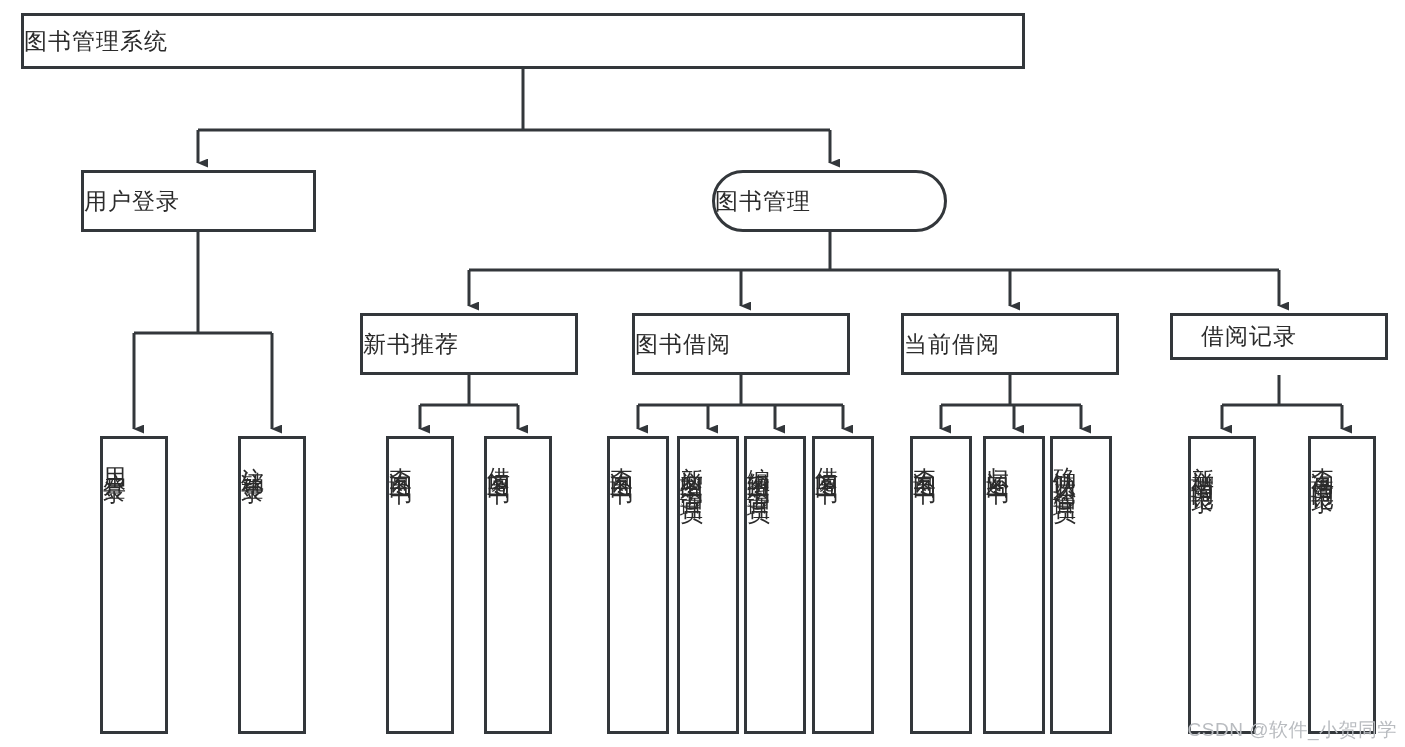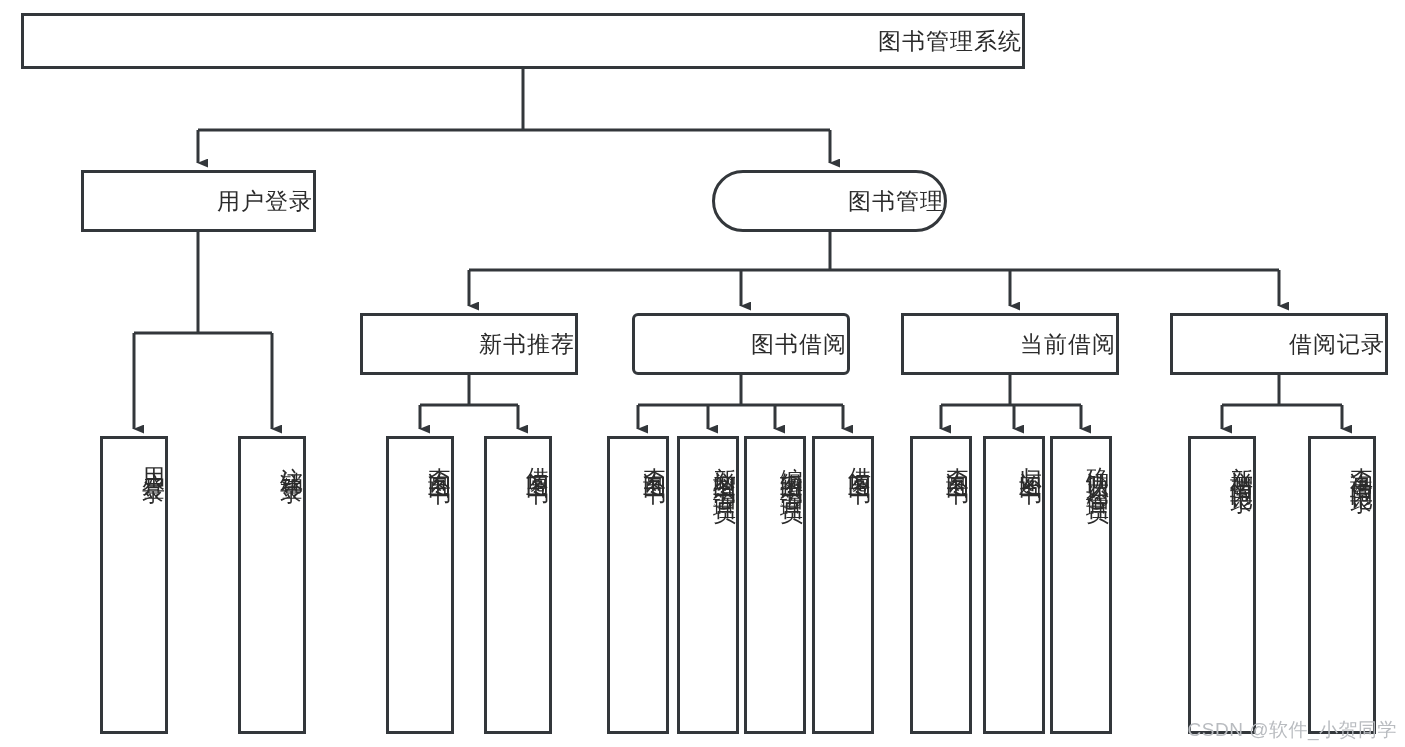--- a/index.html
+++ b/index.html
@@ -24,21 +24,21 @@
     width: 1405px;
     height: 747px;
   }
   .node-box {
     position: absolute;
     box-sizing: border-box;
     border: 3px solid #33373b;
     background: #ffffff;
     display: flex;
     align-items: center;
-    justify-content: flex-end;
+    justify-content: flex-start;
     z-index: 3;
   }
   .node-label {
     color: #2b2b2b;
     font-size: 23px;
     line-height: 1.15;
     letter-spacing: 1px;
     white-space: nowrap;
     text-align: center;
   }
@@ -131,29 +131,29 @@
   </div>
 
   <div class="node-box" style="left:712px; top:170px; width:235px; height:62px;border-radius:31px;">
     <span class="node-label">图书管理</span>
   </div>
 
   <div class="node-box" style="left:360px; top:313px; width:218px; height:62px;">
     <span class="node-label">新书推荐</span>
   </div>
 
-  <div class="node-box" style="left:632px; top:313px; width:218px; height:62px;border-radius:6px;">
+  <div class="node-box" style="left:632px; top:313px; width:218px; height:62px;">
     <span class="node-label">图书借阅</span>
   </div>
 
   <div class="node-box" style="left:901px; top:313px; width:218px; height:62px;">
     <span class="node-label">当前借阅</span>
   </div>
 
-  <div class="node-box" style="left:1170px; top:313px; width:218px; height:62px;">
+  <div class="node-box" style="left:1170px; top:313px; width:218px; height:47px;padding-left:28px;">
     <span class="node-label">借阅记录</span>
   </div>
 
   <div class="node-box vertical" style="left:100px; top:436px; width:68px; height:298px;">
     <span class="node-label">用户登录</span>
   </div>
 
   <div class="node-box vertical" style="left:238px; top:436px; width:68px; height:298px;">
     <span class="node-label">注销登录</span>
   </div>

